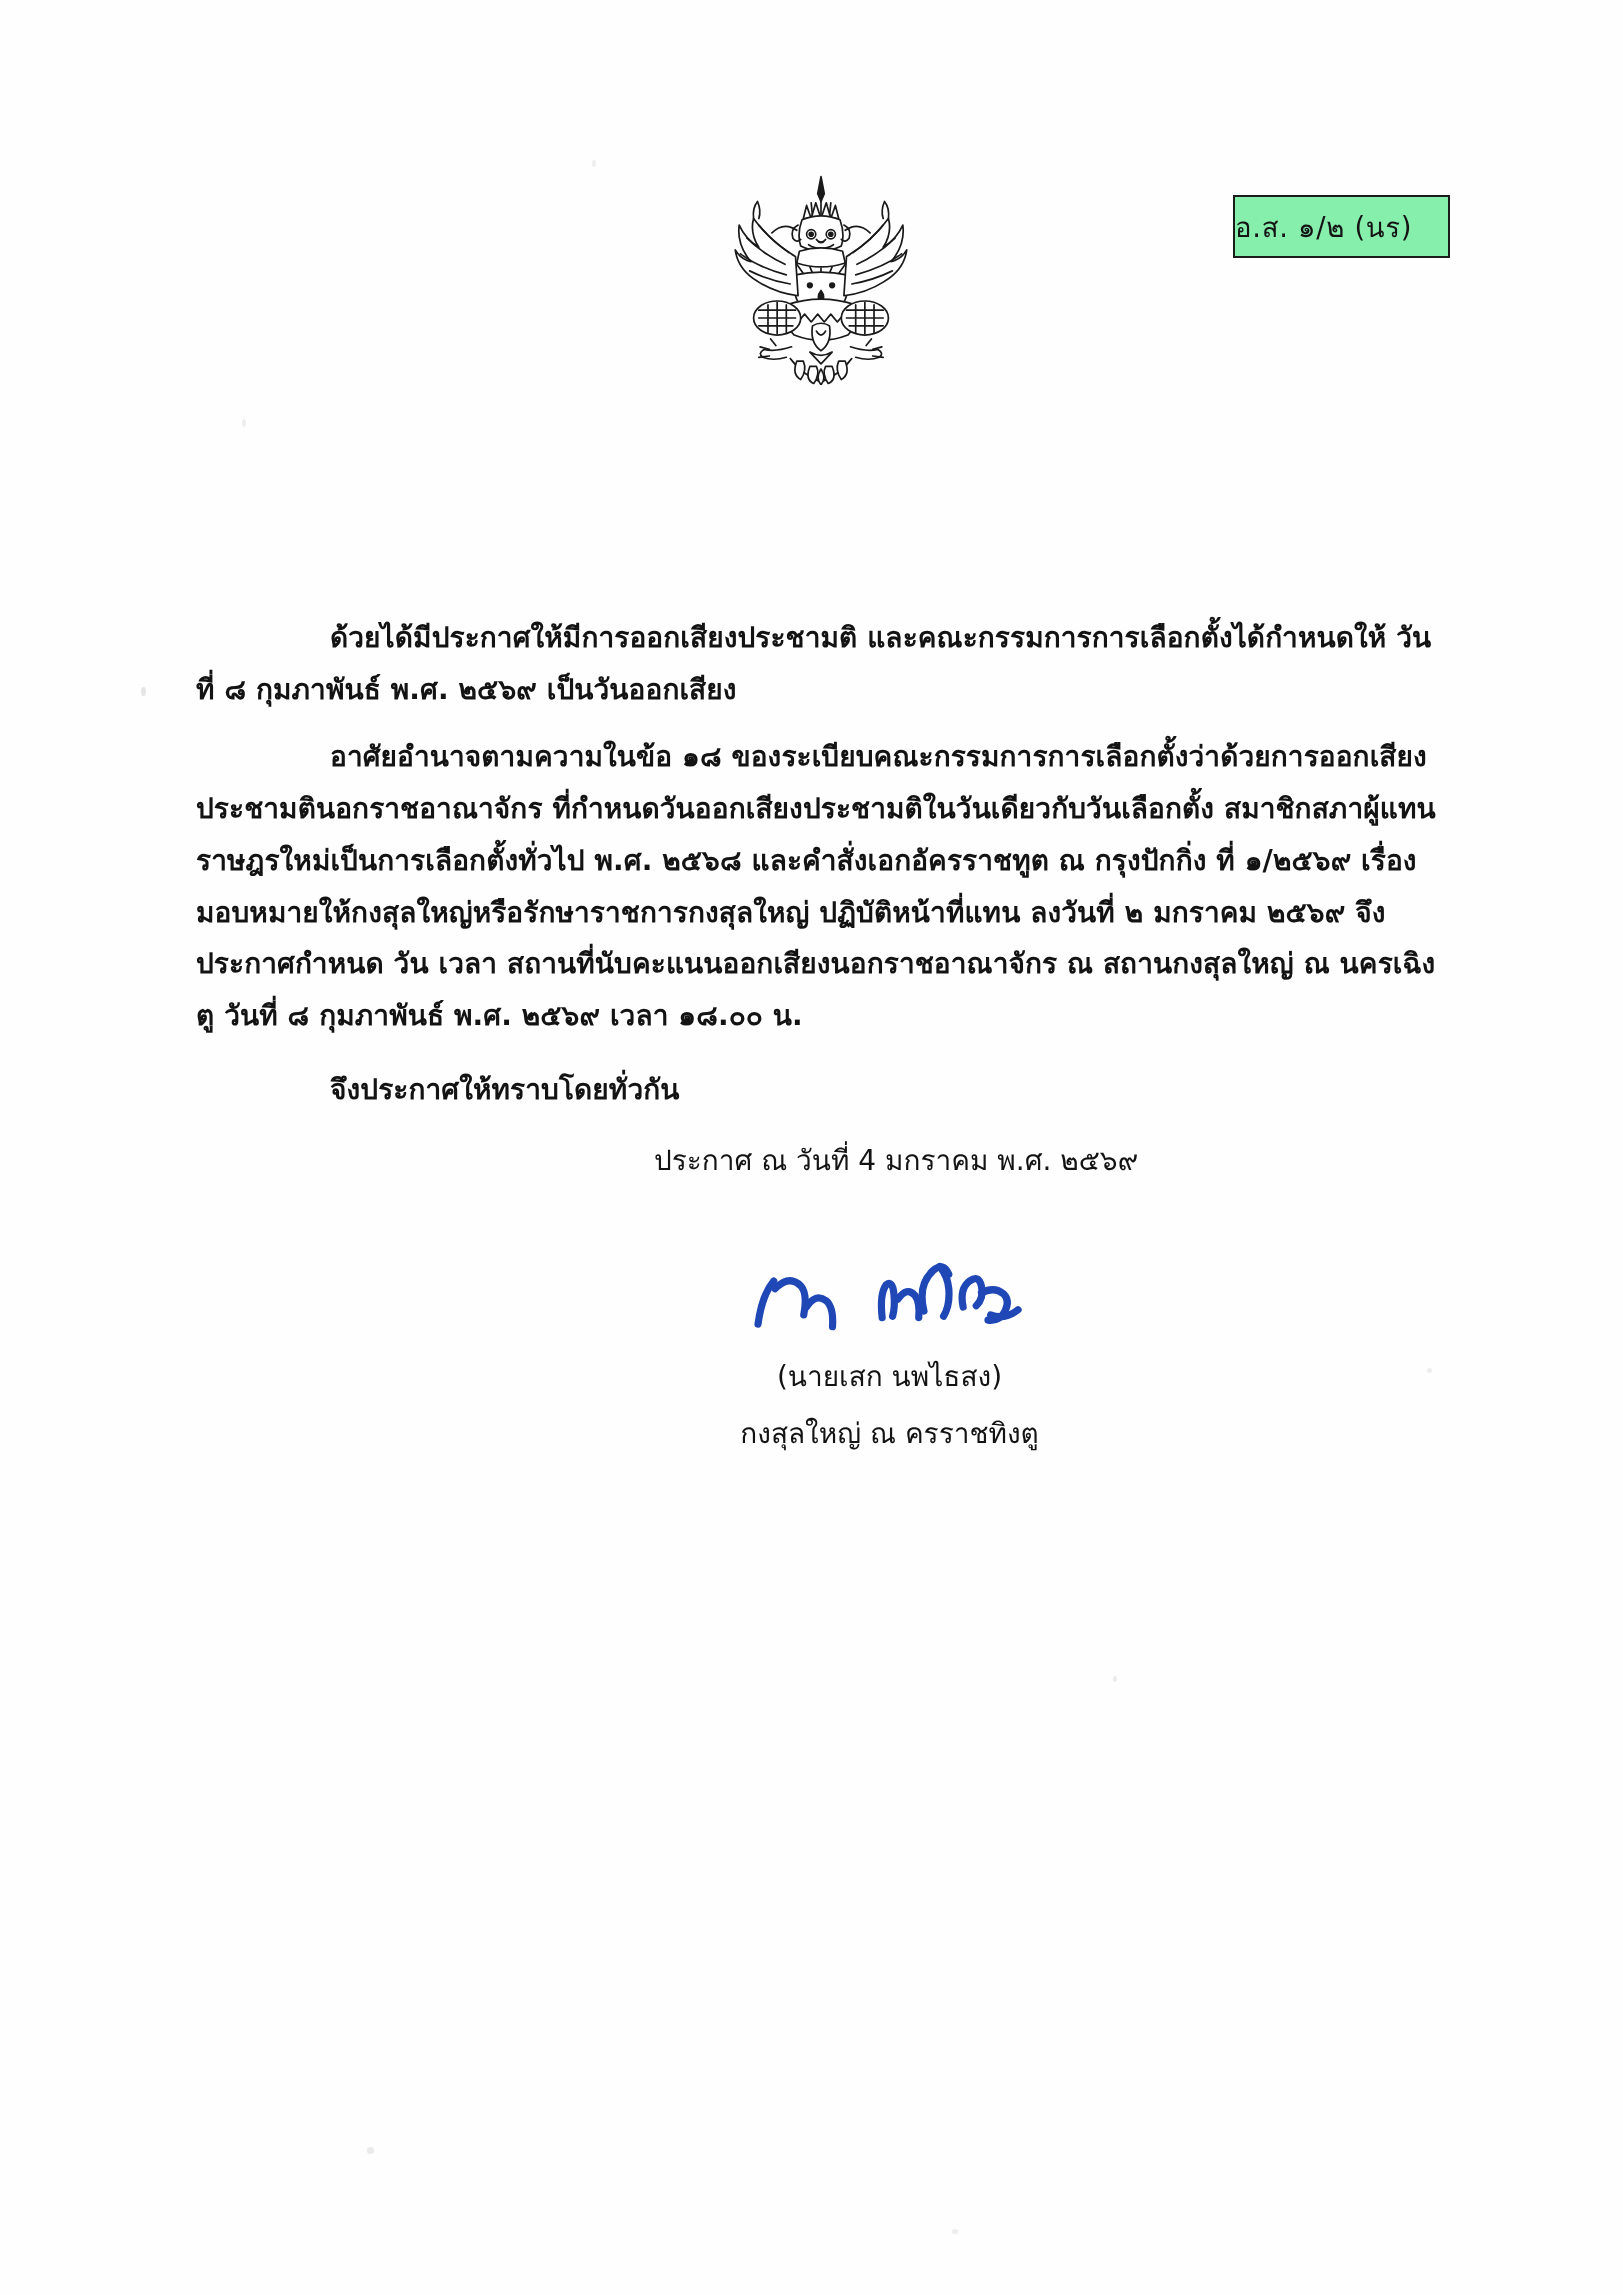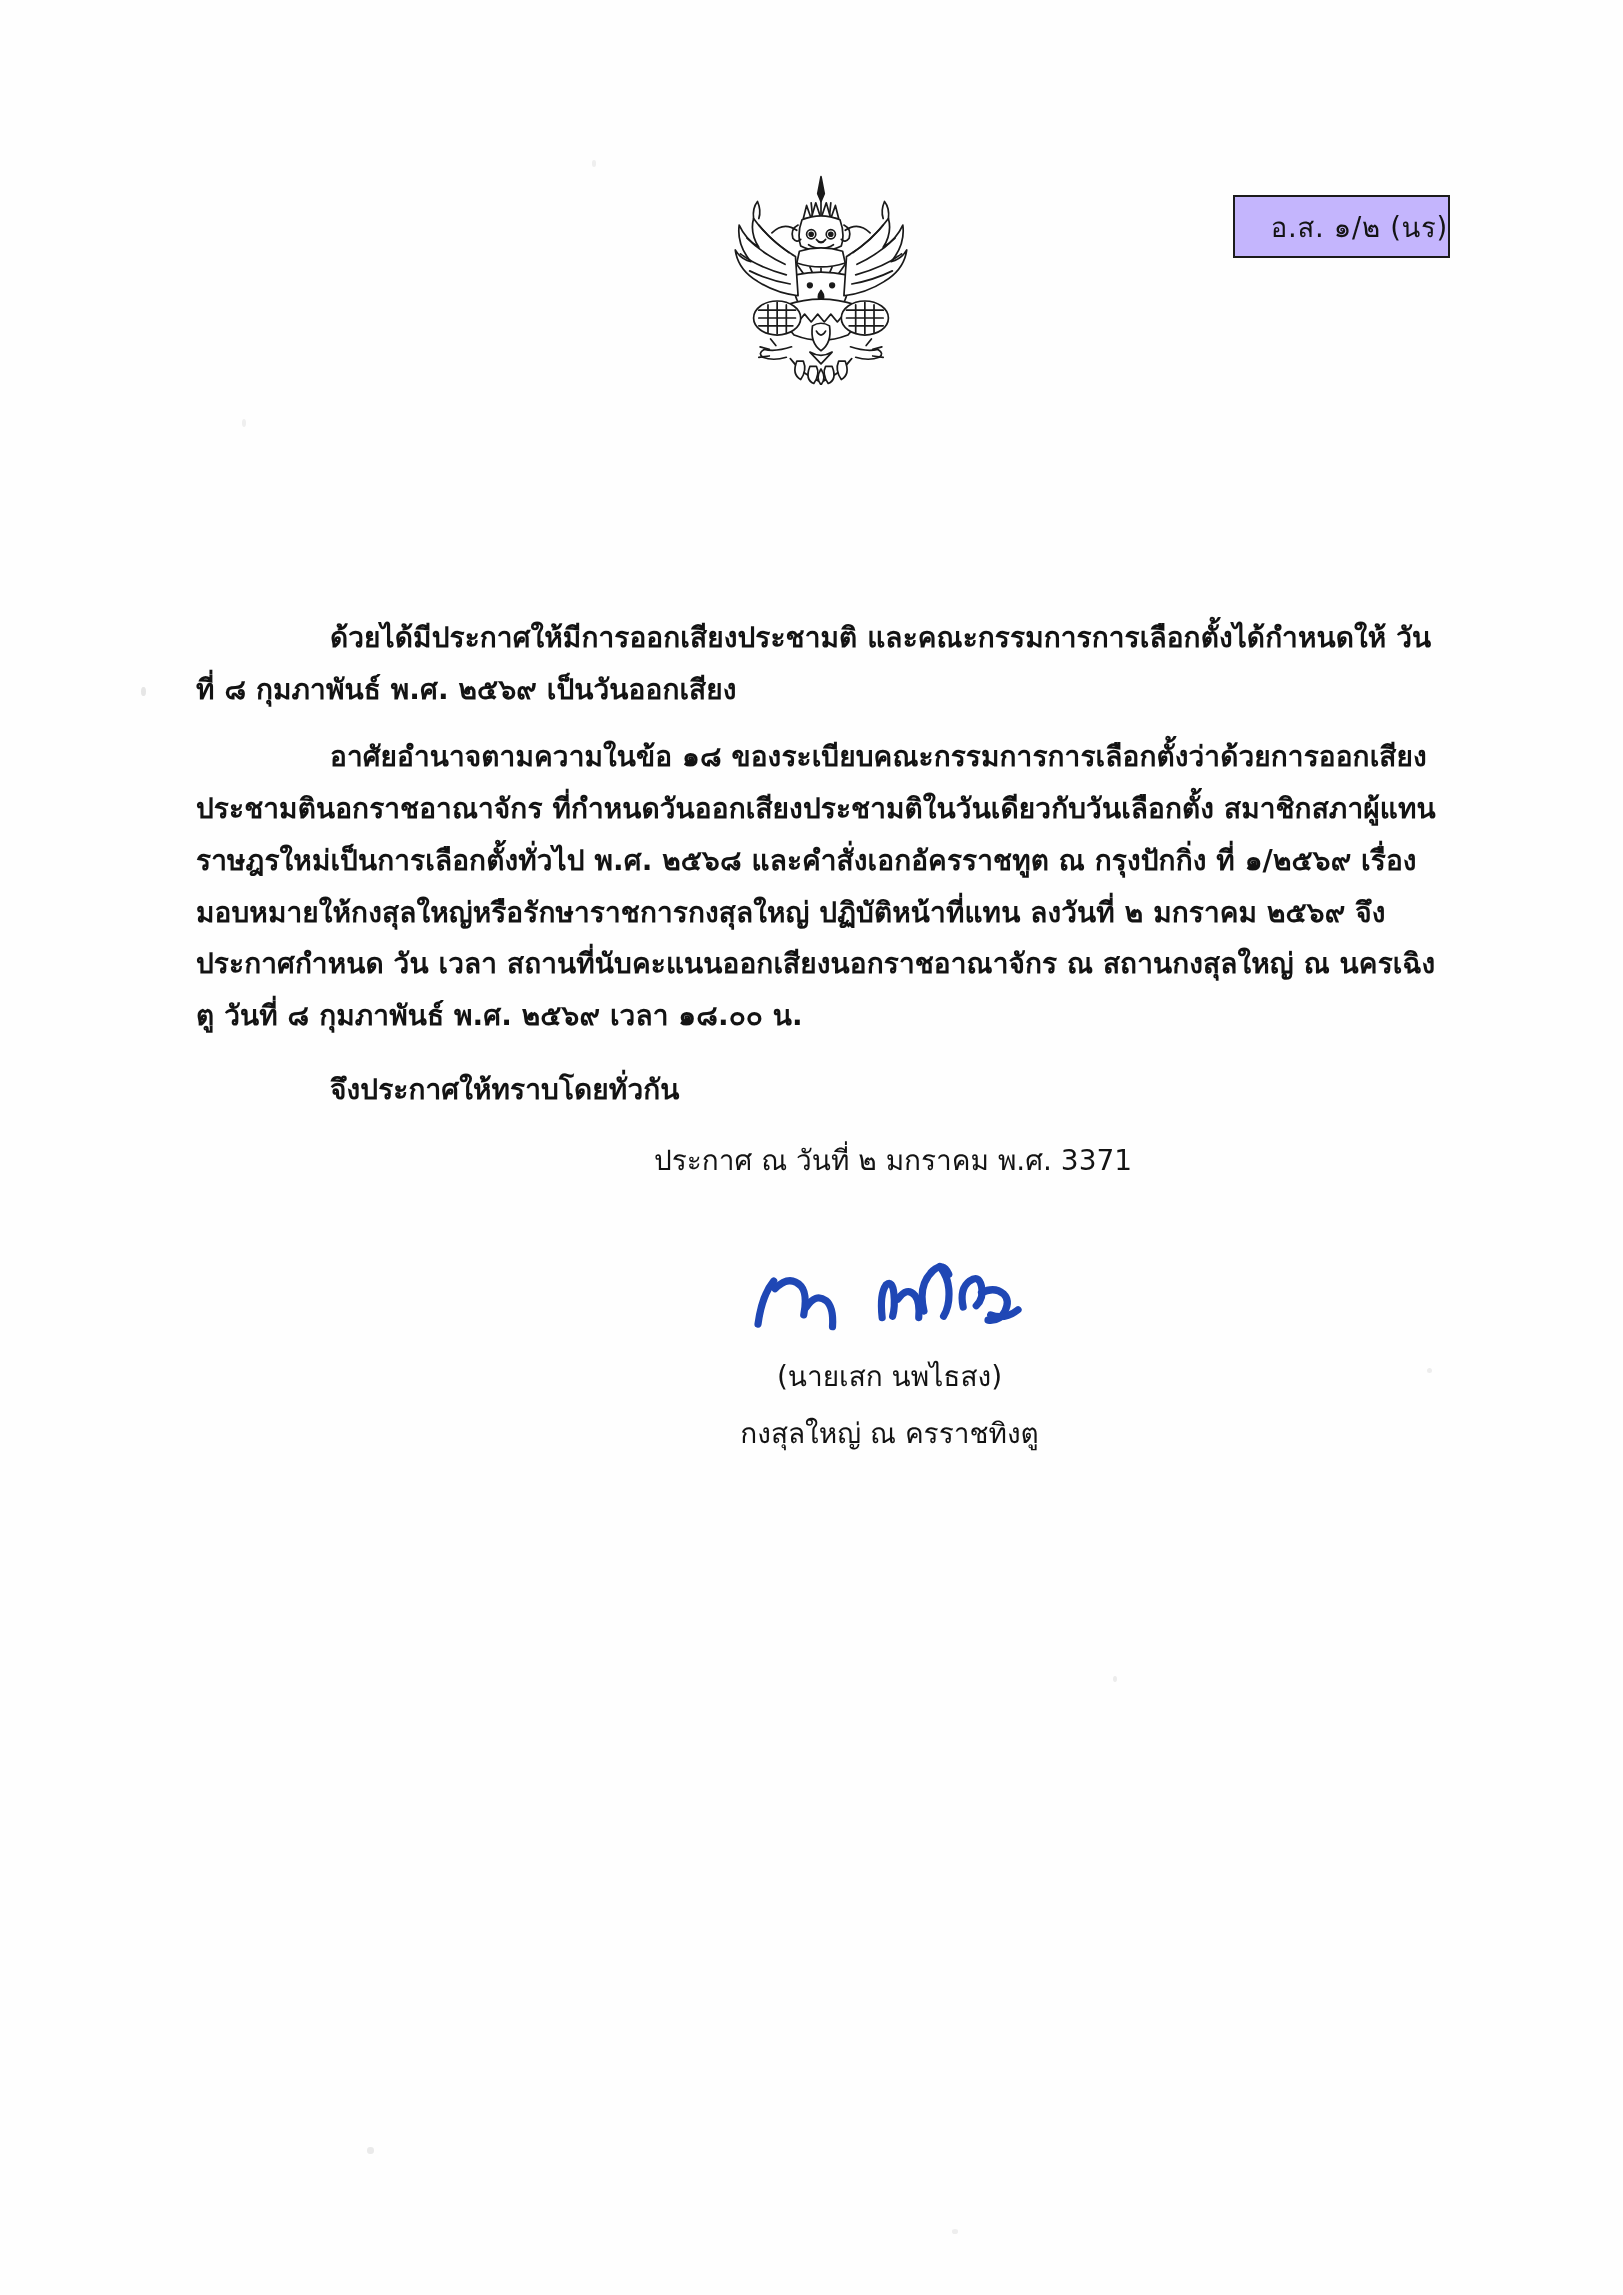--- a/index.html
+++ b/index.html
@@ -37,23 +37,23 @@
   
   .form-code-box {
     position: absolute;
     left: 1233px;
     top: 195px;
     width: 217px;
     height: 63px;
     border: 2.6px solid #1b1b1b;
     display: flex;
     align-items: center;
-    justify-content: flex-end;
+    justify-content: flex-start;
     box-sizing: border-box;
-    background: #c4b5fd;
+    background: #86efac;
   }
   .form-code-text {
     font-size: 27.5px;
     color: #141414;
     letter-spacing: 0.7px;
     white-space: nowrap;
   }
 
   
   .emblem {
@@ -229,21 +229,21 @@
   <div class="form-code-box">
     <span class="form-code-text">อ.ส. ๑/๒ (นร)</span>
   </div>
 
 
   <div class="body-block">
     <div class="para"><span class="indent"></span><span>ด้วยได้มีประกาศให้มีการออกเสียงประชามติ และคณะกรรมการการเลือกตั้งได้กำหนดให้ วันที่ ๘ กุมภาพันธ์ พ.ศ. ๒๕๖๙ เป็นวันออกเสียง</span></div>
     <div class="para-gap"></div>
     <div class="para"><span class="indent"></span><span>อาศัยอำนาจตามความในข้อ ๑๘ ของระเบียบคณะกรรมการการเลือกตั้งว่าด้วยการออกเสียงประชามตินอกราชอาณาจักร ที่กำหนดวันออกเสียงประชามติในวันเดียวกับวันเลือกตั้ง สมาชิกสภาผู้แทนราษฎรใหม่เป็นการเลือกตั้งทั่วไป พ.ศ. ๒๕๖๘ และคำสั่งเอกอัครราชทูต ณ กรุงปักกิ่ง ที่ ๑/๒๕๖๙ เรื่อง มอบหมายให้กงสุลใหญ่หรือรักษาราชการกงสุลใหญ่ ปฏิบัติหน้าที่แทน ลงวันที่ ๒ มกราคม ๒๕๖๙ จึงประกาศกำหนด วัน เวลา สถานที่นับคะแนนออกเสียงนอกราชอาณาจักร ณ สถานกงสุลใหญ่ ณ นครเฉิงตู วันที่ ๘ กุมภาพันธ์ พ.ศ. ๒๕๖๙ เวลา ๑๘.๐๐ น.</span></div>
     <div class="para closing"><span class="indent"></span><span>จึงประกาศให้ทราบโดยทั่วกัน</span></div>
-    <div class="sign-date">ประกาศ ณ วันที่ ๒ มกราคม พ.ศ. 3371</div>
+    <div class="sign-date">ประกาศ ณ วันที่ 4 มกราคม พ.ศ. ๒๕๖๙</div>
   </div>
 
   <div class="signature-area">
     <div class="ink">
       <svg width="367" height="98" viewBox="0 0 560 150" xmlns="http://www.w3.org/2000/svg">
         <g fill="none" stroke="#1f47b5" stroke-width="11" stroke-linecap="round" stroke-linejoin="round">
           <path d="M78 118 q6 -44 24 -66"></path>
           <path d="M104 64 q22 -22 40 -4 q10 12 4 44"></path>
           <path d="M152 92 q14 -22 30 -10 q12 10 10 40"></path>
           <path d="M268 108 q-4 -36 6 -50 q10 -8 12 14 q2 20 -2 34"></path>

